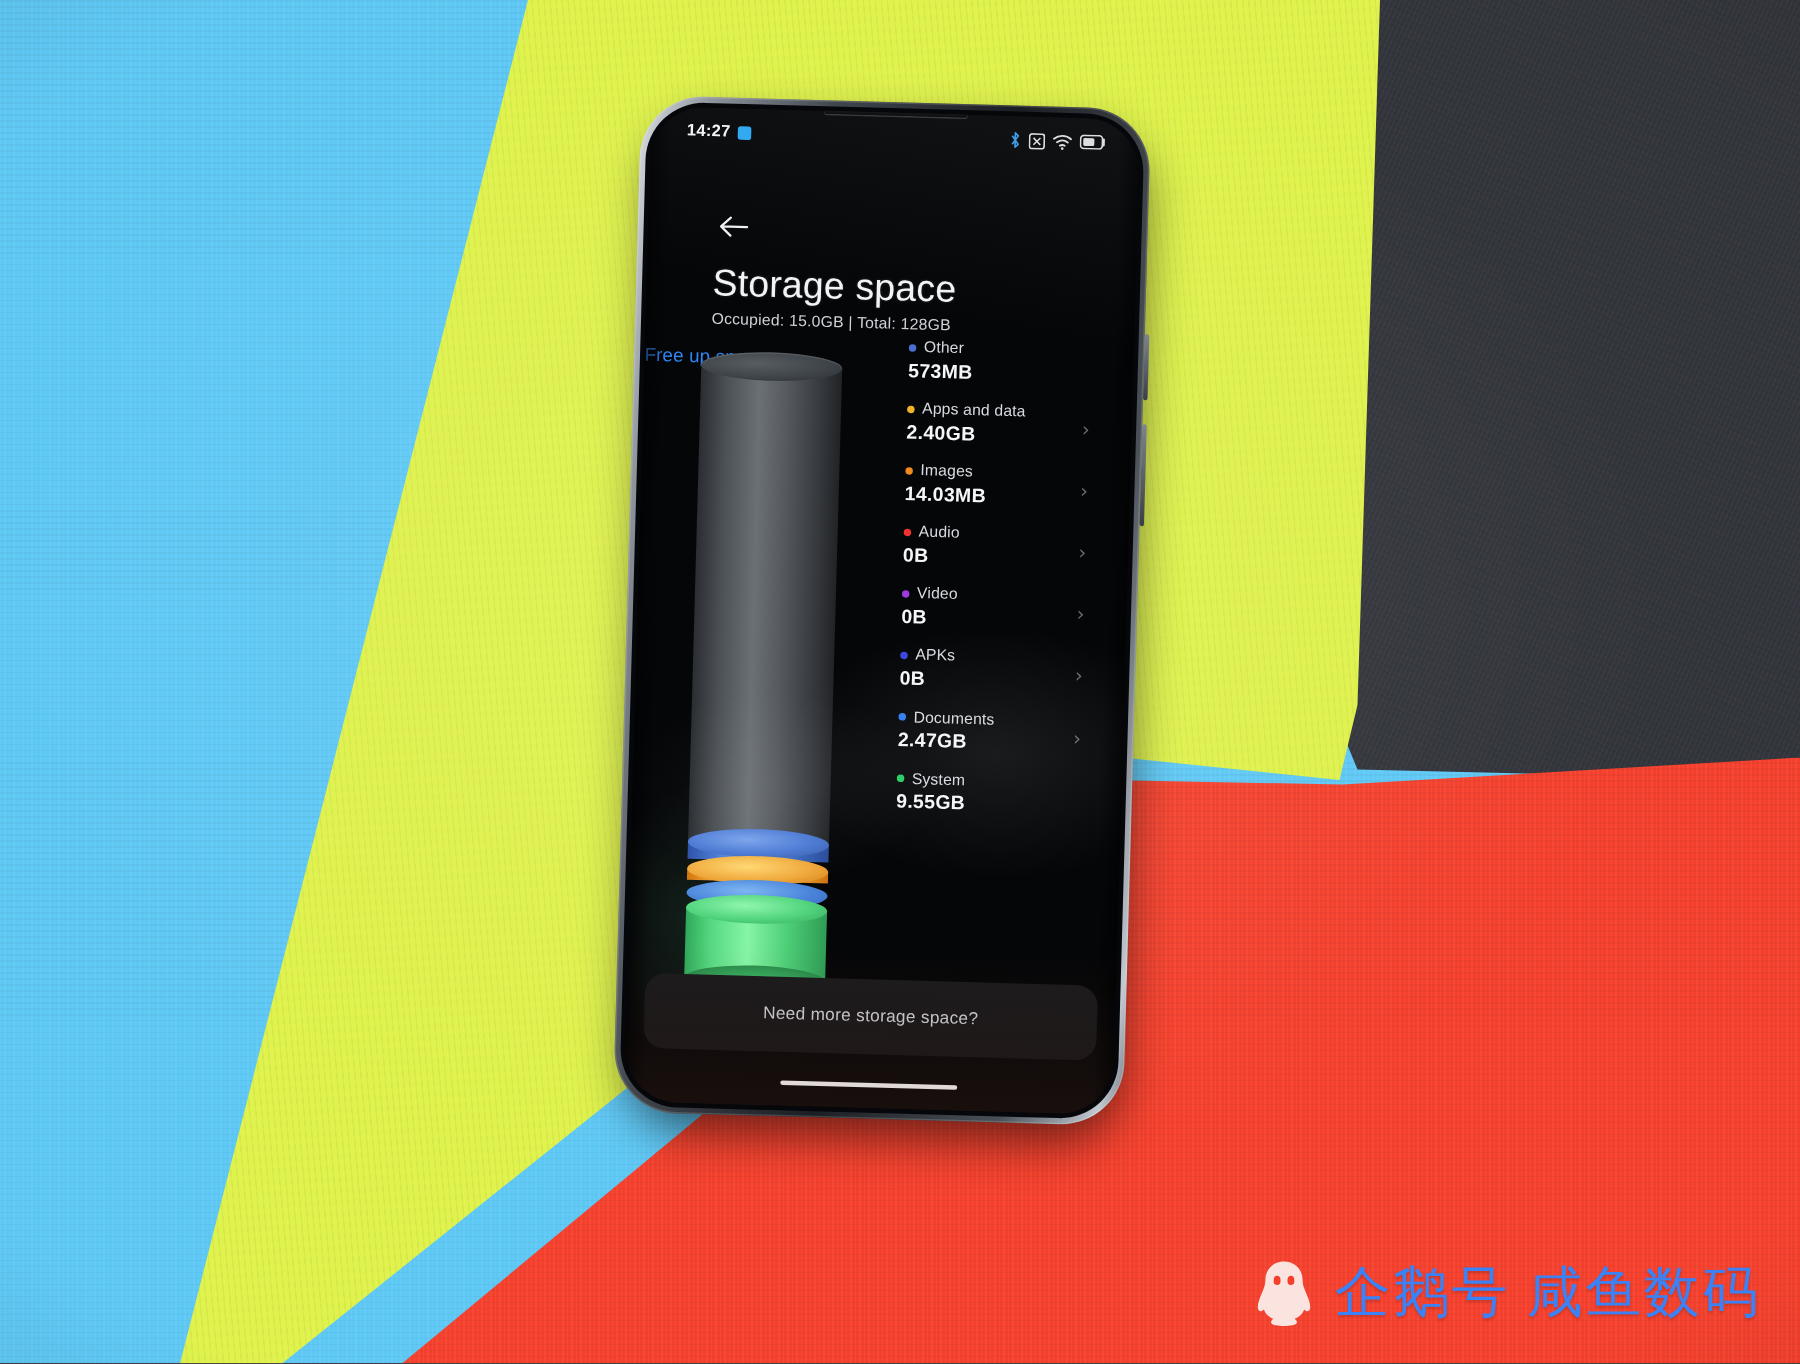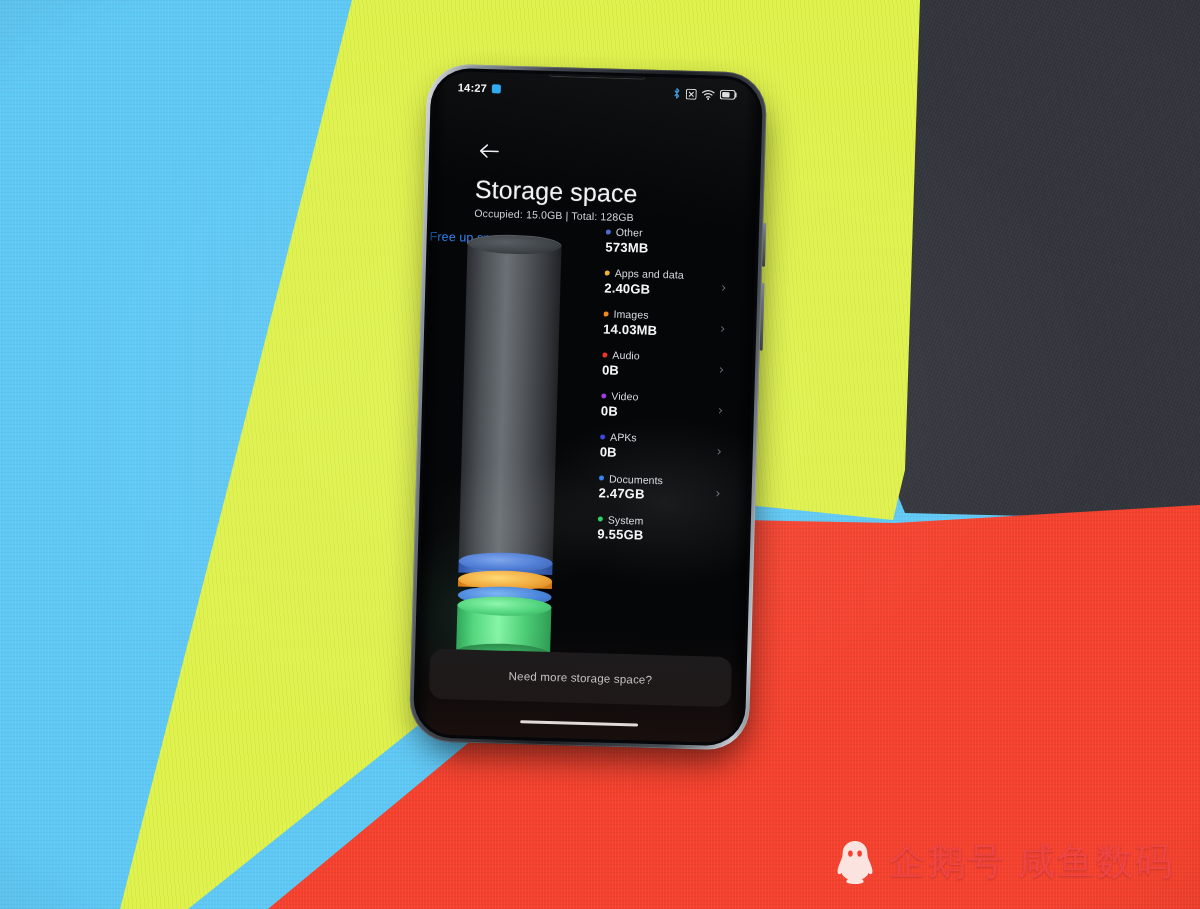--- a/index.html
+++ b/index.html
@@ -304,22 +304,22 @@
   #btn-power{ top:150px; height:44px; }
   #btn-vol{ top:210px; height:68px; }
 
   
   #watermark{
     position:absolute; right:26px; bottom:22px;
     display:flex; align-items:center; gap:14px;
     z-index:80;
   }
   #wm-text{
-    font-size:37px; color:#ef4444; letter-spacing:2px;
-    font-family:Liberation Sans, sans-serif;
+    font-size:37px; color:#3b82f6; letter-spacing:2px;
+    font-family:Liberation Serif, serif;
     text-shadow:0 1px 2px rgba(0,0,0,.18);
   }
 </style>
 </head>
 <body>
 
 <div id="scene">
 
   <div class="bg-layer bg-cyan"></div>
   <div class="bg-layer bg-dark"></div>

